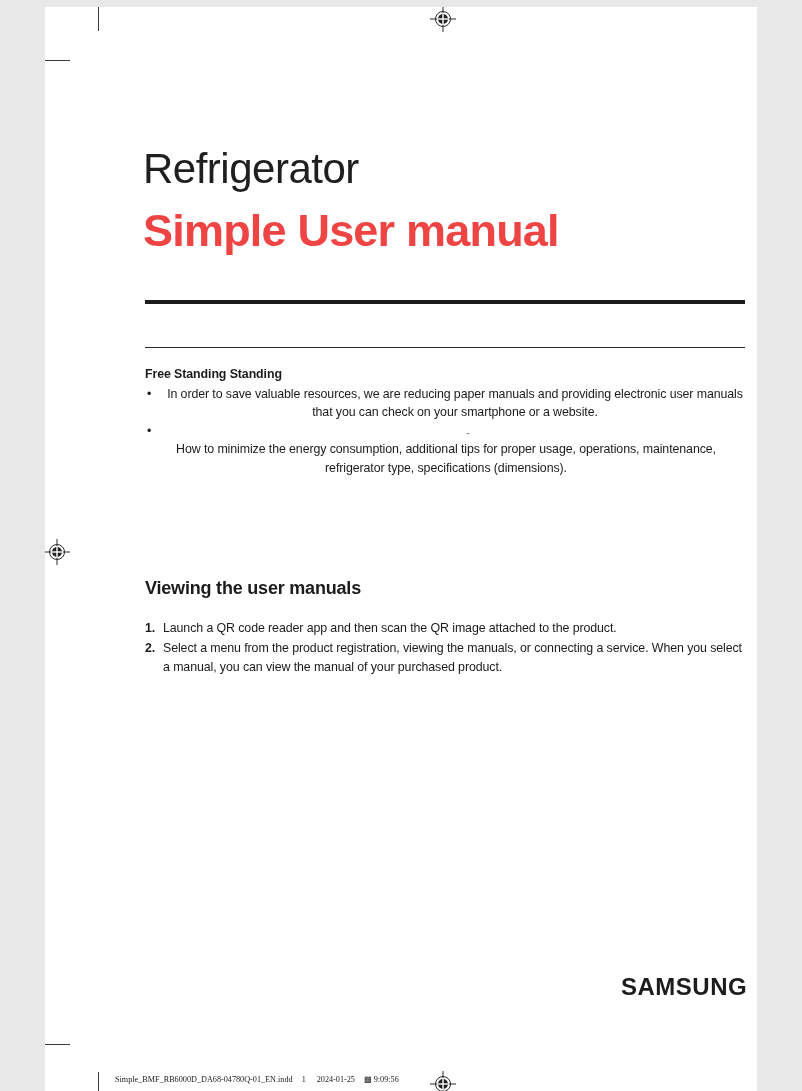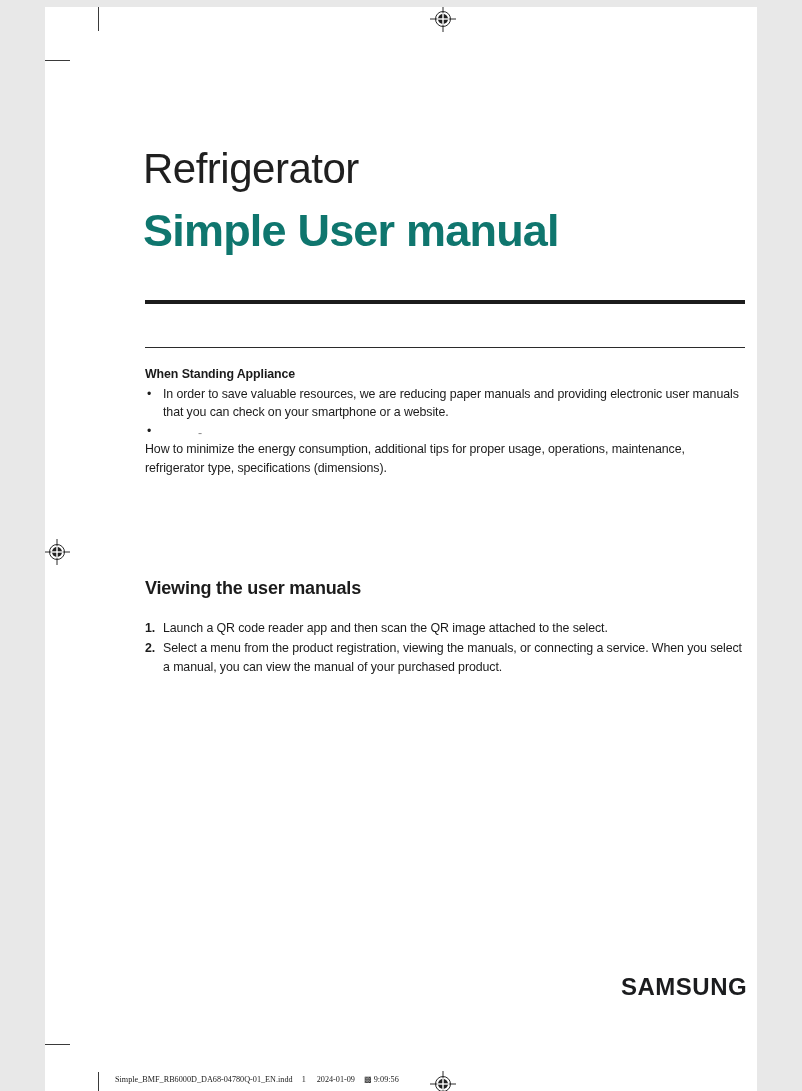--- a/index.html
+++ b/index.html
@@ -19,28 +19,28 @@
   .trim.h{width:25px;height:1px;}
   
   .regmark{position:absolute;width:26px;height:26px;}
   
   .title1{
     position:absolute;left:98px;top:138px;
     font-size:42px;font-weight:400;letter-spacing:-0.5px;color:#1f1f1f;
   }
   .title2{
     position:absolute;left:98px;top:198px;
-    font-size:45px;font-weight:700;letter-spacing:-0.8px;color:#0f766e;
+    font-size:45px;font-weight:700;letter-spacing:-0.8px;color:#ef4444;
   }
   .rule-thick{position:absolute;left:100px;top:293px;width:600px;height:4px;background:#1c1c1c;}
   .rule-thin{position:absolute;left:100px;top:340px;width:600px;height:1.4px;background:#2b2b2b;}
   
   .intro{position:absolute;left:100px;top:358px;width:602px;font-size:12.4px;line-height:18.5px;letter-spacing:-0.1px;}
   .intro-heading{font-weight:700;margin:0 0 1px 0;font-size:12.4px;}
-  ul.bullets{list-style:none;margin:0;padding:0;}
+  ul.bullets{list-style:none;margin:0;padding:0;text-align:center;}
   ul.bullets > li{position:relative;padding-left:18px;}
   ul.bullets > li::before{content:"\2022";position:absolute;left:2px;top:0;}
   .subitem{position:relative;padding-left:30px;margin-left:18px;}
   .subitem::before{content:"-";position:absolute;left:17px;top:0;color:#8a8a8a;}
   .subitem-inner{display:block;margin-left:-18px;}
   
   .viewing{position:absolute;left:100px;top:572px;width:602px;font-size:12.4px;line-height:19px;letter-spacing:-0.1px;}
   .viewing-heading{font-weight:700;font-size:18px;margin:0 0 21px 0;letter-spacing:-0.2px;}
   .step{display:flex;margin-bottom:1px;}
   .step .num{font-weight:700;width:18px;flex:0 0 18px;}
@@ -108,40 +108,40 @@
     <line x1="7" y1="13" x2="19" y2="13" stroke="#fff" stroke-width="1.4"></line>
   </svg>
 
   <div class="title1">Refrigerator</div>
   <div class="title2">Simple User manual</div>
 
   <div class="rule-thick"></div>
   <div class="rule-thin"></div>
 
   <div class="intro">
-    <p class="intro-heading">When Standing Appliance</p>
+    <p class="intro-heading">Free Standing Standing</p>
     <ul class="bullets">
       <li>In order to save valuable resources, we are reducing paper manuals and providing electronic user manuals that you can check on your smartphone or a website.</li>
       <li>
         <span class="subitem"><span class="subitem-inner">How to minimize the energy consumption, additional tips for proper usage, operations, maintenance, refrigerator type, specifications (dimensions).</span></span>
       </li>
     </ul>
   </div>
 
   <div class="viewing">
     <p class="viewing-heading">Viewing the user manuals</p>
     <div class="step">
       <span class="num">1.</span>
-      <span class="txt">Launch a QR code reader app and then scan the QR image attached to the select.</span>
+      <span class="txt">Launch a QR code reader app and then scan the QR image attached to the product.</span>
     </div>
     <div class="step">
       <span class="num">2.</span>
       <span class="txt">Select a menu from the product registration, viewing the manuals, or connecting a service. When you select a manual, you can view the manual of your purchased product.</span>
     </div>
   </div>
 
   <div class="logo">SAMSUNG</div>
 
   <div class="footer">
-    <span>Simple_BMF_RB6000D_DA68-04780Q-01_EN.indd</span><span class="pgnum">1</span><span class="date">2024-01-09</span><span class="time">▩ 9:09:56</span>
+    <span>Simple_BMF_RB6000D_DA68-04780Q-01_EN.indd</span><span class="pgnum">1</span><span class="date">2024-01-25</span><span class="time">▩ 9:09:56</span>
   </div>
 
 </div>
 
 </body></html>

